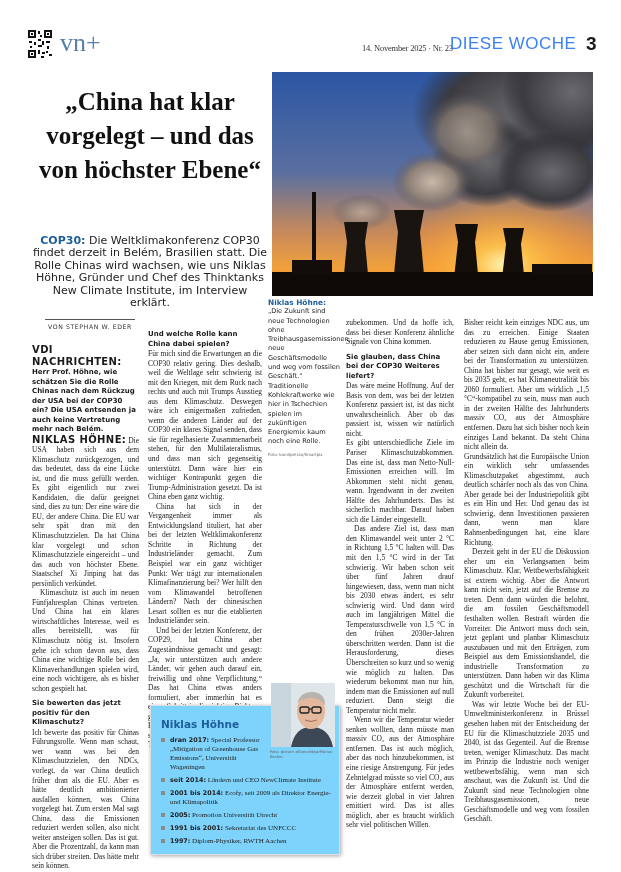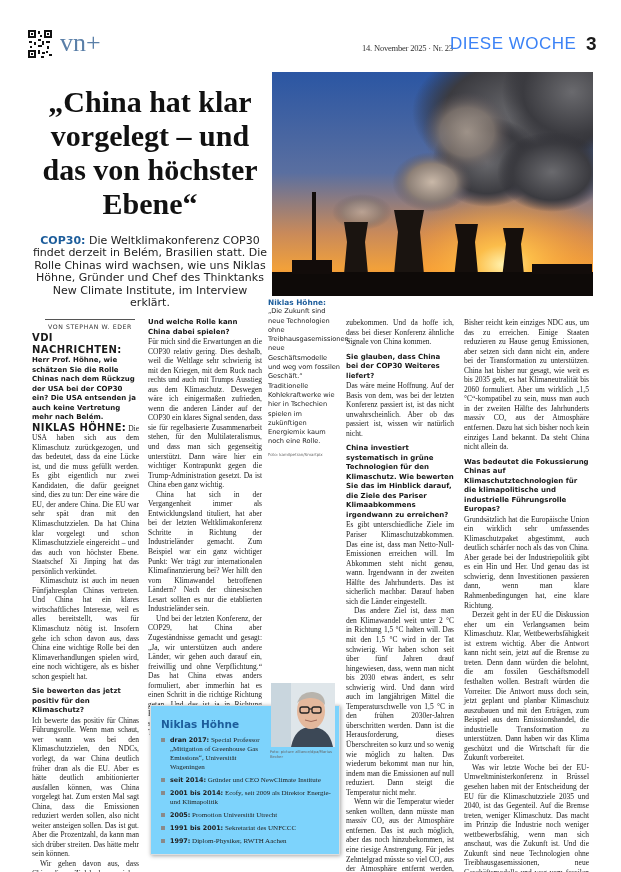--- a/index.html
+++ b/index.html
@@ -6,36 +6,36 @@
   html, body { width: 621px; height: 872px; background: #ffffff; overflow: hidden; }
   body { position: relative; font-family: "Liberation Serif", serif; color: #1a1a1a; }
 
   .header { position: absolute; left: 0; top: 0; width: 621px; height: 70px; }
   .qr { position: absolute; left: 28px; top: 30px; width: 24px; height: 28px; }
   .logo { position: absolute; left: 60px; top: 30px; font-family: "Liberation Serif", serif; font-size: 26px; color: #5a7fa8; line-height: 26px; }
   .issue { position: absolute; left: 362px; top: 43px; font-size: 8.5px; color: #333; letter-spacing: -0.2px; }
   .section { position: absolute; left: 450px; top: 34px; font-family: "Liberation Sans", sans-serif; font-size: 17px; letter-spacing: 0.5px; color: #3b82f6; }
   .pagenum { position: absolute; left: 586px; top: 33px; font-family: "Liberation Sans", sans-serif; font-weight: bold; font-size: 19px; color: #1a1a1a; }
 
-  .headline { position: absolute; left: 30px; top: 85px; width: 240px; text-align: center; font-family: "Liberation Serif", serif; font-size: 30px; line-height: 34px; color: #111; }
+  .headline { position: absolute; left: 30px; top: 85px; width: 240px; text-align: center; font-family: "Liberation Serif", serif; font-size: 25px; line-height: 34px; color: #111; }
 
   .lead { position: absolute; left: 32px; top: 235px; width: 236px; text-align: center; font-family: "DejaVu Sans", sans-serif; font-size: 11px; line-height: 12.4px; color: #222; }
   .lead .kw { color: #1d5d9b; font-weight: bold; }
 
   .photo { position: absolute; left: 272px; top: 72px; width: 321px; height: 224px; overflow: hidden; }
 
   .caption { position: absolute; left: 268px; top: 298px; width: 72px; font-family: "DejaVu Sans", sans-serif; font-size: 6.6px; line-height: 9.3px; color: #222; }
   .caption .cap-name { color: #1d5d9b; font-weight: bold; font-size: 7.4px; }
   .caption .credit { font-size: 4px; color: #666; margin-top: 3px; display: block; }
 
   .col { position: absolute; font-family: "Liberation Serif", serif; font-size: 7.5px; line-height: 9.55px; color: #1a1a1a; text-align: justify; hyphens: manual; }
   .col p { margin: 0; }
   .col p.ind { text-indent: 8px; }
   .col .q { font-family: "DejaVu Sans", sans-serif; font-weight: bold; font-size: 7px; line-height: 9.5px; margin-top: 6px; text-align: left; }
-  .col .q.first { margin-top: 0; }
+  .col .q.first { margin-top: 12px; }
   .col .sc { font-family: "DejaVu Sans", sans-serif; font-weight: bold; font-size: 10px; letter-spacing: 0.4px; }
 
   .byline { position: absolute; left: 45px; top: 319px; width: 90px; border-top: 0.8px solid #555; padding-top: 3px; font-family: "DejaVu Sans", sans-serif; font-size: 6.2px; letter-spacing: 0.6px; text-align: center; color: #333; }
 
   .c1 { left: 32px; top: 333px; width: 107px; }
   .c2 { left: 148px; top: 318px; width: 114px; }
   .c3 { left: 346px; top: 318px; width: 108px; }
   .c4 { left: 464px; top: 318px; width: 125px; }
 
   .bio { position: absolute; left: 150px; top: 705px; width: 190px; height: 150px; background: #7dd3fc; box-shadow: 1px 1px 4px rgba(0,0,0,0.35); border: 0.5px solid #ddd; padding: 12px 8px 8px 10px; }
@@ -158,30 +158,28 @@
   <p class="q first">Und welche Rolle kann China dabei spielen?</p>
   <p>Für mich sind die Erwartungen an die COP30 relativ gering. Dies deshalb, weil die Weltlage sehr schwierig ist mit den Kriegen, mit dem Ruck nach rechts und auch mit Trumps Ausstieg aus dem Klimaschutz. Deswegen wäre ich einigermaßen zufrieden, wenn die anderen Länder auf der COP30 ein klares Signal senden, dass sie für regelbasierte Zusammenarbeit stehen, für den Multilateralismus, und dass man sich gegenseitig unterstützt. Dann wäre hier ein wichtiger Kontrapunkt gegen die Trump-Administration gesetzt. Da ist China eben ganz wichtig.</p>
   <p class="ind">China hat sich in der Vergangenheit immer als Entwicklungsland tituliert, hat aber bei der letzten Weltklimakonferenz Schritte in Richtung der Industrieländer gemacht. Zum Beispiel war ein ganz wichtiger Punkt: Wer trägt zur internationalen Klimafinanzierung bei? Wer hilft den vom Klimawandel betroffenen Ländern? Nach der chinesischen Lesart sollten es nur die etablierten Industrieländer sein.</p>
   <p class="ind">Und bei der letzten Konferenz, der COP29, hat China aber Zugeständnisse gemacht und gesagt: „Ja, wir unterstützen auch andere Länder, wir gehen auch darauf ein, freiwillig und ohne Verpflichtung.“ Das hat China etwas anders formuliert, aber immerhin hat es einen Schritt in die richtige Richtung getan. Und das ist ja in Richtung Kooperation, also dass die Staaten sich gegenseitig helfen, die Transformation hin-</p>
 </div>
 
 <div class="col c3">
   <p>zubekommen. Und da hoffe ich, dass bei dieser Konferenz ähnliche Signale von China kommen.</p>
   <p class="q">Sie glauben, dass China bei der COP30 Weiteres liefert?</p>
   <p>Das wäre meine Hoffnung. Auf der Basis von dem, was bei der letzten Konferenz passiert ist, ist das nicht unwahrscheinlich. Aber ob das passiert ist, wissen wir natürlich nicht.</p>
-  <p class="q">China investiert systematisch in grüne Technologien für den Klimaschutz. Wie bewerten Sie das im Hinblick darauf, die Ziele des Pariser Klimaabkommens irgendwann zu erreichen?</p>
   <p>Es gibt unterschiedliche Ziele im Pariser Klimaschutzabkommen. Das eine ist, dass man Netto-Null-Emissionen erreichen will. Im Abkommen steht nicht genau, wann. Irgendwann in der zweiten Hälfte des Jahrhunderts. Das ist sicherlich machbar. Darauf haben sich die Länder eingestellt.</p>
   <p class="ind">Das andere Ziel ist, dass man den Klimawandel weit unter 2 °C in Richtung 1,5 °C halten will. Das mit den 1,5 °C wird in der Tat schwierig. Wir haben schon seit über fünf Jahren drauf hingewiesen, dass, wenn man nicht bis 2030 etwas ändert, es sehr schwierig wird. Und dann wird auch im langjährigen Mittel die Temperaturschwelle von 1,5 °C in den frühen 2030er-Jahren überschritten werden. Dann ist die Herausforderung, dieses Überschreiten so kurz und so wenig wie möglich zu halten. Das wiederum bekommt man nur hin, indem man die Emissionen auf null reduziert. Dann steigt die Temperatur nicht mehr.</p>
   <p class="ind">Wenn wir die Temperatur wieder senken wollten, dann müsste man massiv CO₂ aus der Atmosphäre entfernen. Das ist auch möglich, aber das noch hinzubekommen, ist eine riesige Anstrengung. Für jedes Zehntelgrad müsste so viel CO₂ aus der Atmosphäre entfernt werden, wie derzeit global in vier Jahren emittiert wird. Das ist alles möglich, aber es braucht wirklich sehr viel politischen Willen.</p>
 
 </div>
 
 <div class="col c4">
   <p>Bisher reicht kein einziges NDC aus, um das zu erreichen. Einige Staaten reduzieren zu Hause genug Emissionen, aber setzen sich dann nicht ein, andere bei der Transformation zu unterstützen. China hat bisher nur gesagt, wie weit es bis 2035 geht, es hat Klimaneutralität bis 2060 formuliert. Aber um wirklich „1,5 °C“-kompatibel zu sein, muss man auch in der zweiten Hälfte des Jahrhunderts massiv CO₂ aus der Atmosphäre entfernen. Dazu hat sich bisher noch kein einziges Land bekannt. Da steht China nicht allein da.</p>
-  <p class="q">Was bedeutet die Fokussierung Chinas auf Klimaschutztechnologien für die klimapolitische und industrielle Führungsrolle Europas?</p>
   <p>Grundsätzlich hat die Europäische Union ein wirklich sehr umfassendes Klimaschutzpaket abgestimmt, auch deutlich schärfer noch als das von China. Aber gerade bei der Industriepolitik gibt es ein Hin und Her. Und genau das ist schwierig, denn Investitionen passieren dann, wenn man klare Rahmenbedingungen hat, eine klare Richtung.</p>
   <p class="ind">Derzeit geht in der EU die Diskussion eher um ein Verlangsamen beim Klimaschutz. Klar, Wettbewerbsfähigkeit ist extrem wichtig. Aber die Antwort kann nicht sein, jetzt auf die Bremse zu treten. Denn dann würden die belohnt, die am fossilen Geschäftsmodell festhalten wollen. Bestraft würden die Vorreiter. Die Antwort muss doch sein, jetzt geplant und planbar Klimaschutz auszubauen und mit den Erträgen, zum Beispiel aus dem Emissionshandel, die industrielle Transformation zu unterstützen. Dann haben wir das Klima geschützt und die Wirtschaft für die Zukunft vorbereitet.</p>
   <p class="ind">Was wir letzte Woche bei der EU-Umweltministerkonferenz in Brüssel gesehen haben mit der Entscheidung der EU für die Klimaschutzziele 2035 und 2040, ist das Gegenteil. Auf die Bremse treten, weniger Klimaschutz. Das macht im Prinzip die Industrie noch weniger wettbewerbsfähig, wenn man sich anschaut, was die Zukunft ist. Und die Zukunft sind neue Technologien ohne Treibhausgasemissionen, neue Geschäftsmodelle und weg vom fossilen Geschäft.</p>
 </div>
 
 <div class="bio">
   <div class="bio-photo">
     <svg width="64" height="64" viewBox="0 0 64 64">
       <rect width="64" height="64" fill="#dfe6ea"></rect>
       <rect x="0" y="0" width="20" height="64" fill="#c9d6de"></rect>
@@ -191,19 +189,19 @@
       <rect x="29" y="24" width="9" height="6" rx="2" fill="none" stroke="#222" stroke-width="1.3"></rect>
       <rect x="41" y="24" width="9" height="6" rx="2" fill="none" stroke="#222" stroke-width="1.3"></rect>
       <line x1="38" y1="26" x2="41" y2="26" stroke="#222" stroke-width="1.2"></line>
       <path d="M34 37 Q40 40 46 37" stroke="#a06a58" stroke-width="1" fill="none"></path>
     </svg>
   </div>
   <div class="bio-credit">Foto: picture alliance/dpa/Marius Becker</div>
   <div class="bio-title">Niklas Höhne</div>
   <ul>
     <li style="width:110px"><span class="bullet"></span><span class="yr">dran 2017:</span><span> Special Professor „Mitigation of Greenhouse Gas Emissions“, Universität Wageningen</span></li>
-    <li><span class="bullet"></span><span class="yr">seit 2014:</span><span> Gründer und CEO NewClimate Institute</span></li>
+    <li><span class="bullet"></span><span class="yr">seit 2014:</span><span> Ländern und CEO NewClimate Institute</span></li>
     <li><span class="bullet"></span><span class="yr">2001 bis 2014:</span><span> Ecofy, seit 2009 als Direktor Energie- und Klimapolitik</span></li>
     <li><span class="bullet"></span><span class="yr">2005:</span><span> Promotion Universität Utrecht</span></li>
     <li><span class="bullet"></span><span class="yr">1991 bis 2001:</span><span> Sekretariat des UNFCCC</span></li>
     <li><span class="bullet"></span><span class="yr">1997:</span><span> Diplom-Physiker, RWTH Aachen</span></li>
   </ul>
 </div>
 
 </body></html>

